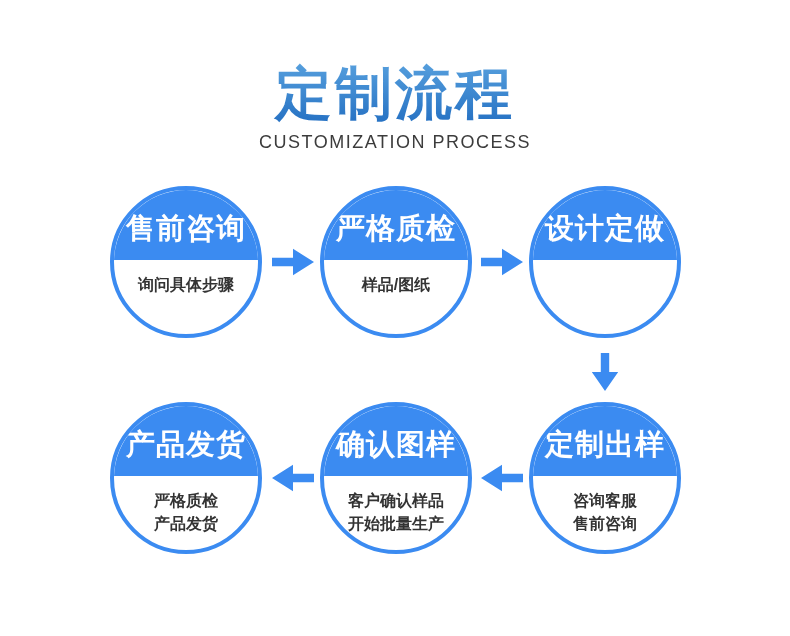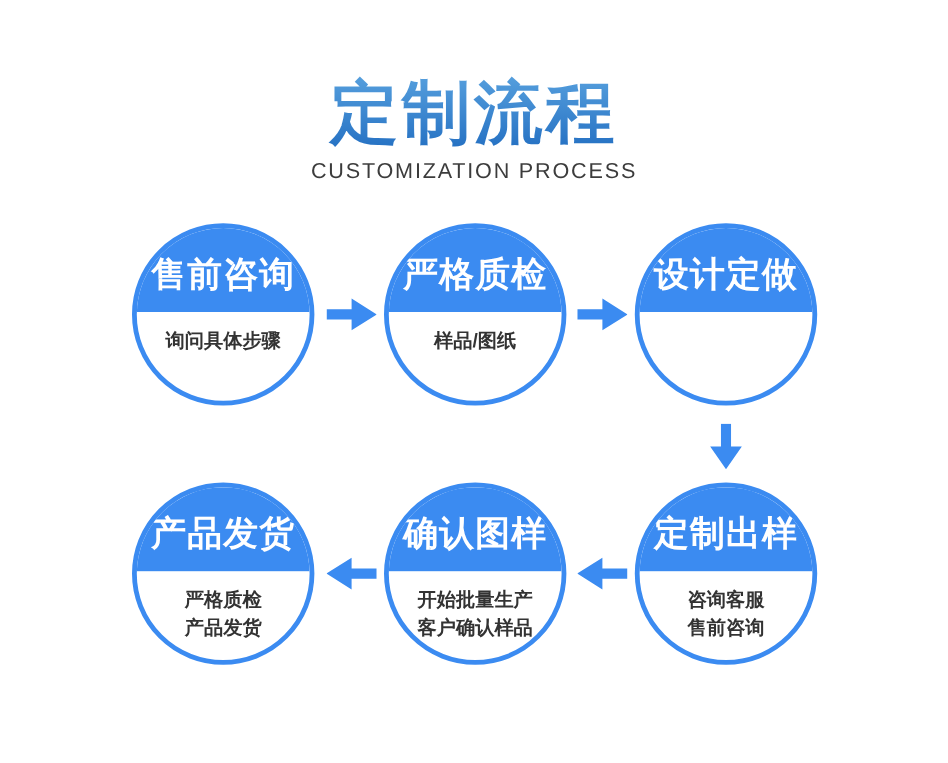--- a/index.html
+++ b/index.html
@@ -98,22 +98,22 @@
       <div>咨询客服</div>
       <div>售前咨询</div>
     </div>
   </div>
 
   <div class="arrow arrow-left a4"></div>
 
   <div class="circle c5">
     <div class="circle-top">确认图样</div>
     <div class="circle-body">
+      <div>客户确认样品</div>
       <div>开始批量生产</div>
-      <div>客户确认样品</div>
     </div>
   </div>
 
   <div class="arrow arrow-left a5"></div>
 
   <div class="circle c6">
     <div class="circle-top">产品发货</div>
     <div class="circle-body">
       <div>严格质检</div>
       <div>产品发货</div>

